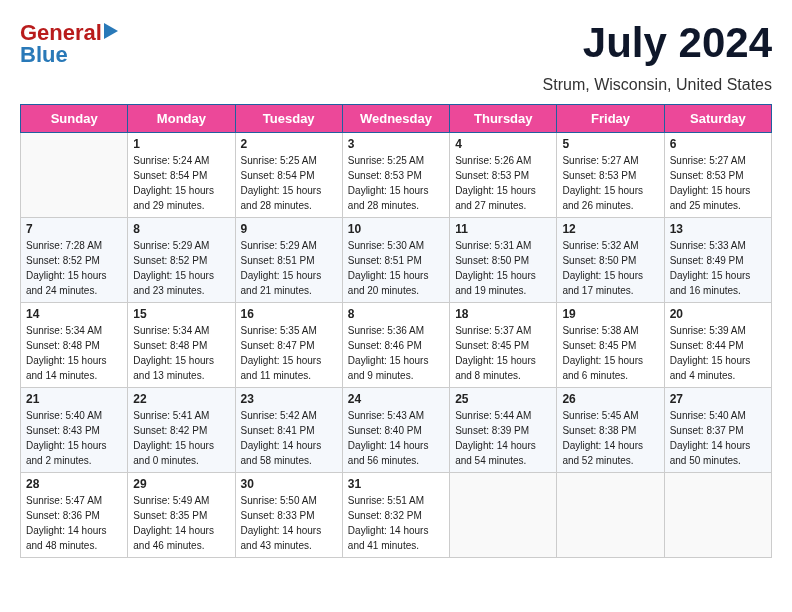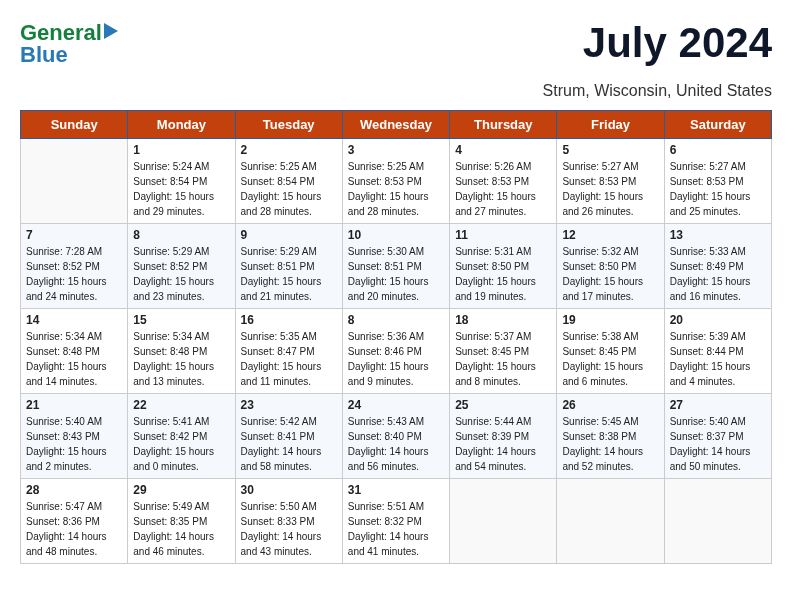--- a/index.html
+++ b/index.html
@@ -26,29 +26,29 @@
     }
     .month-title {
       font-size: 42px;
       font-weight: bold;
       color: #0f172a;
       line-height: 1.1;
     }
     .location {
       font-size: 16px;
       color: #333;
-      margin-top: 16px;
+      margin-top: 10px;
     }
     .calendar {
       width: 100%;
       border-collapse: collapse;
       border: 1px solid #ccc;
     }
     .calendar th {
-      background-color: #c2410c;
+      background-color: #ec4899;
       color: #fff;
       font-size: 13px;
       font-weight: bold;
       padding: 6px 4px;
       text-align: center;
       border: 1px solid #2060a0;
     }
     .calendar td {
       border: 1px solid #ccc;
       vertical-align: top;
@@ -93,21 +93,21 @@
       margin-left: 2px;
       margin-top: -4px;
     }
   </style>
 </head>
 <body>
 
 <div class="header">
   <div class="logo">
     <div class="logo-wrap">
-      <span style="font-size:22px;font-weight:bold;color:#15803d;">General</span>
+      <span style="font-size:22px;font-weight:bold;color:#b91c1c;">General</span>
       <span class="logo-arrow"></span>
     </div>
     <span style="font-size:22px;font-weight:bold;color:#2979b8;margin-top:-4px;">Blue</span>
   </div>
   <div class="title-block">
     <div class="month-title">July 2024</div>
     <div class="location">Strum, Wisconsin, United States</div>
   </div>
 </div>
 

